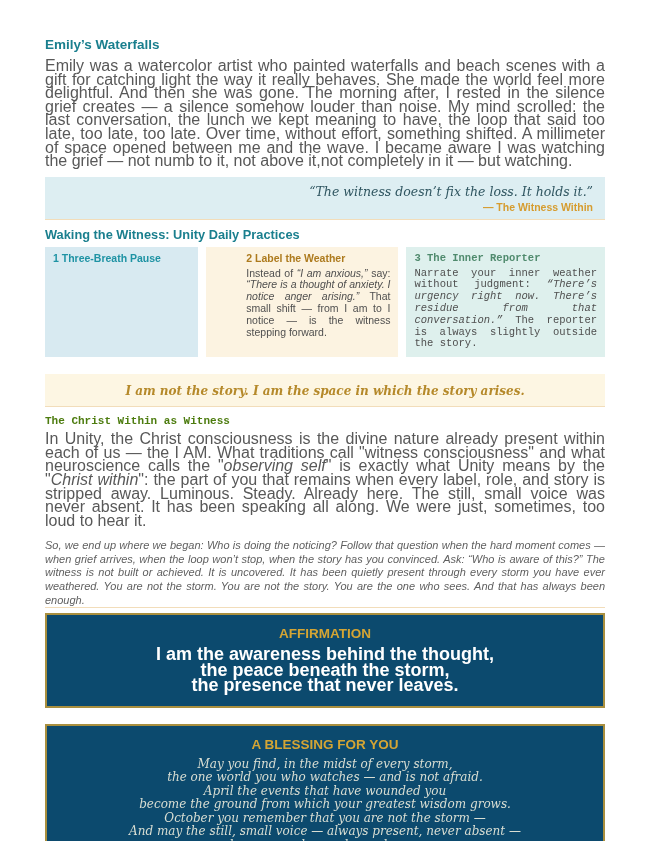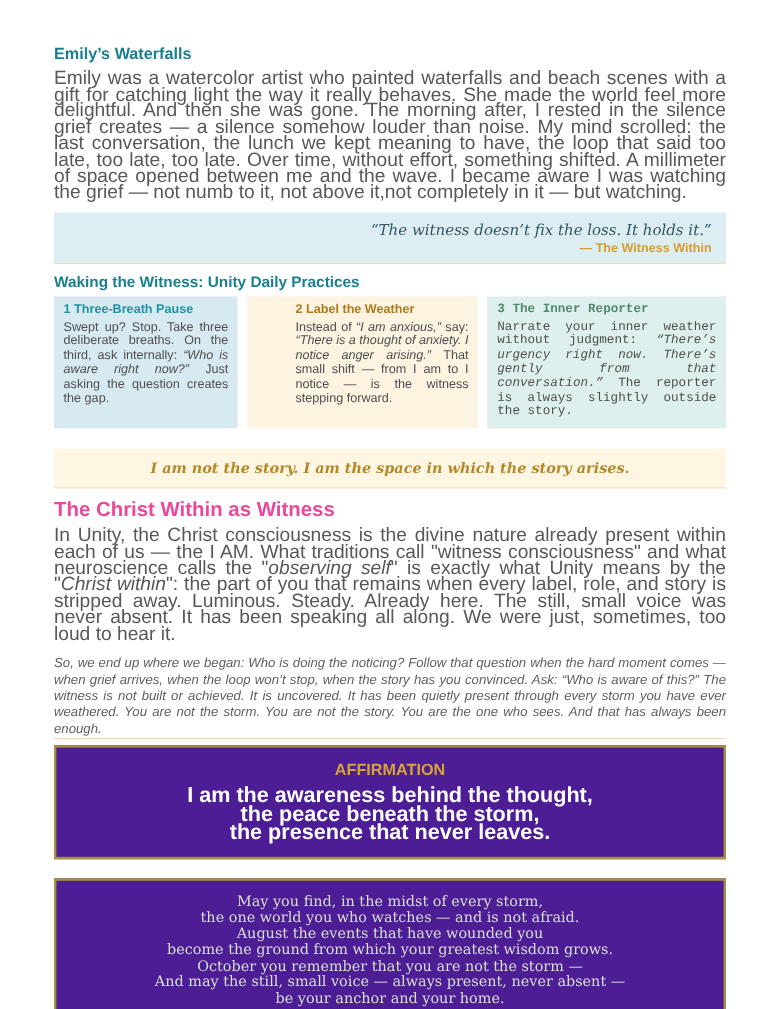--- a/index.html
+++ b/index.html
@@ -80,35 +80,36 @@
     text-align: center;
   }
   .motto-text {
     font-family: "DejaVu Serif", serif;
     font-style: italic;
     font-weight: bold;
     color: #b5892a;
     font-size: 12px;
   }
   .h-christ {
-    color: #ec4899;
-    font-size: 17px;
+    color: #4d7c0f;
+    font-size: 11px;
     font-weight: bold;
     margin: 8px 0 5px 0;
+    font-family: Liberation Mono, monospace;
   }
   .closing-par {
     color: #5f5f5f;
     font-size: 11px;
     line-height: 13.6px;
     font-style: italic;
     text-align: justify;
     margin: 12px 0 0 0;
   }
   .dark-box {
-    background: #4c1d95;
+    background: #0c4a6e;
     border: 2px solid #a98f3e;
     text-align: center;
     box-sizing: border-box;
   }
   .affirmation-box { margin-top: 5px; padding: 11px 20px 12px; }
   .gold-title {
     color: #d4a534;
     font-weight: bold;
     font-size: 13.5px;
     margin-bottom: 6px;
@@ -116,20 +117,21 @@
   .affirmation-line {
     color: #ffffff;
     font-weight: bold;
     font-size: 18px;
     line-height: 15.5px;
   }
   .blessing-box { margin-top: 16px; padding: 11px 20px 13px; }
   .blessing-line {
     color: #d9ded3;
     font-family: "DejaVu Serif", serif;
+    font-style: italic;
     font-size: 12px;
     line-height: 13.5px;
   }
   .blessing-emphasis {
     color: #d4a534;
     font-weight: bold;
     font-size: 14px;
     margin-top: 7px;
   }
   .blessing-signature {
@@ -155,29 +157,28 @@
     <div class="quote-attr">— The Witness Within</div>
   </div>
 
   <hr class="rule rule-1">
 
   <h2 class="h-section">Waking the Witness: Unity Daily Practices</h2>
 
   <div class="practices-row">
     <div class="practice practice-1">
       <h3 class="pt-1">1 Three-Breath Pause</h3>
-      <div><span>Swept up? Stop. Take three deliberate breaths. On the third, ask internally: </span><em>“Who is aware right now?”</em><span> Just asking the question creates the gap.</span></div>
     </div>
     <div class="practice practice-2">
       <h3 class="pt-2">2 Label the Weather</h3>
       <div><span>Instead of </span><em>“I am anxious,”</em><span> say: </span><em>“There is a thought of anxiety. I notice anger arising.”</em><span> That small shift — from I am to I notice — is the witness stepping forward.</span></div>
     </div>
     <div class="practice practice-3">
       <h3 class="pt-3">3 The Inner Reporter</h3>
-      <div><span>Narrate your inner weather without judgment: </span><em>“There’s urgency right now. There’s gently from that conversation.”</em><span> The reporter is always slightly outside the story.</span></div>
+      <div><span>Narrate your inner weather without judgment: </span><em>“There’s urgency right now. There’s residue from that conversation.”</em><span> The reporter is always slightly outside the story.</span></div>
     </div>
   </div>
 
   <div class="motto-box">
     <span class="motto-text">I am not the story. I am the space in which the story arises.</span>
   </div>
 
   <hr class="rule rule-2">
 
   <h2 class="h-christ">The Christ Within as Witness</h2>
@@ -187,23 +188,24 @@
   <hr class="rule rule-3">
 
   <div class="dark-box affirmation-box">
     <div class="gold-title">AFFIRMATION</div>
     <div class="affirmation-line">I am the awareness behind the thought,</div>
     <div class="affirmation-line">the peace beneath the storm,</div>
     <div class="affirmation-line">the presence that never leaves.</div>
   </div>
 
   <div class="dark-box blessing-box">
+    <div class="gold-title">A BLESSING FOR YOU</div>
     <div class="blessing-line">May you find, in the midst of every storm,</div>
     <div class="blessing-line">the one world you who watches — and is not afraid.</div>
-    <div class="blessing-line">August the events that have wounded you</div>
+    <div class="blessing-line">April the events that have wounded you</div>
     <div class="blessing-line">become the ground from which your greatest wisdom grows.</div>
     <div class="blessing-line">October you remember that you are not the storm —</div>
     <div class="blessing-line">And may the still, small voice — always present, never absent —</div>
     <div class="blessing-line">be your anchor and your home.</div>
     <div class="blessing-emphasis">You are not the storm. You are the one who sees. Go gently.</div>
     <div class="blessing-signature">With love, Rev. Blaine</div>
   </div>
 
 </div>
 

